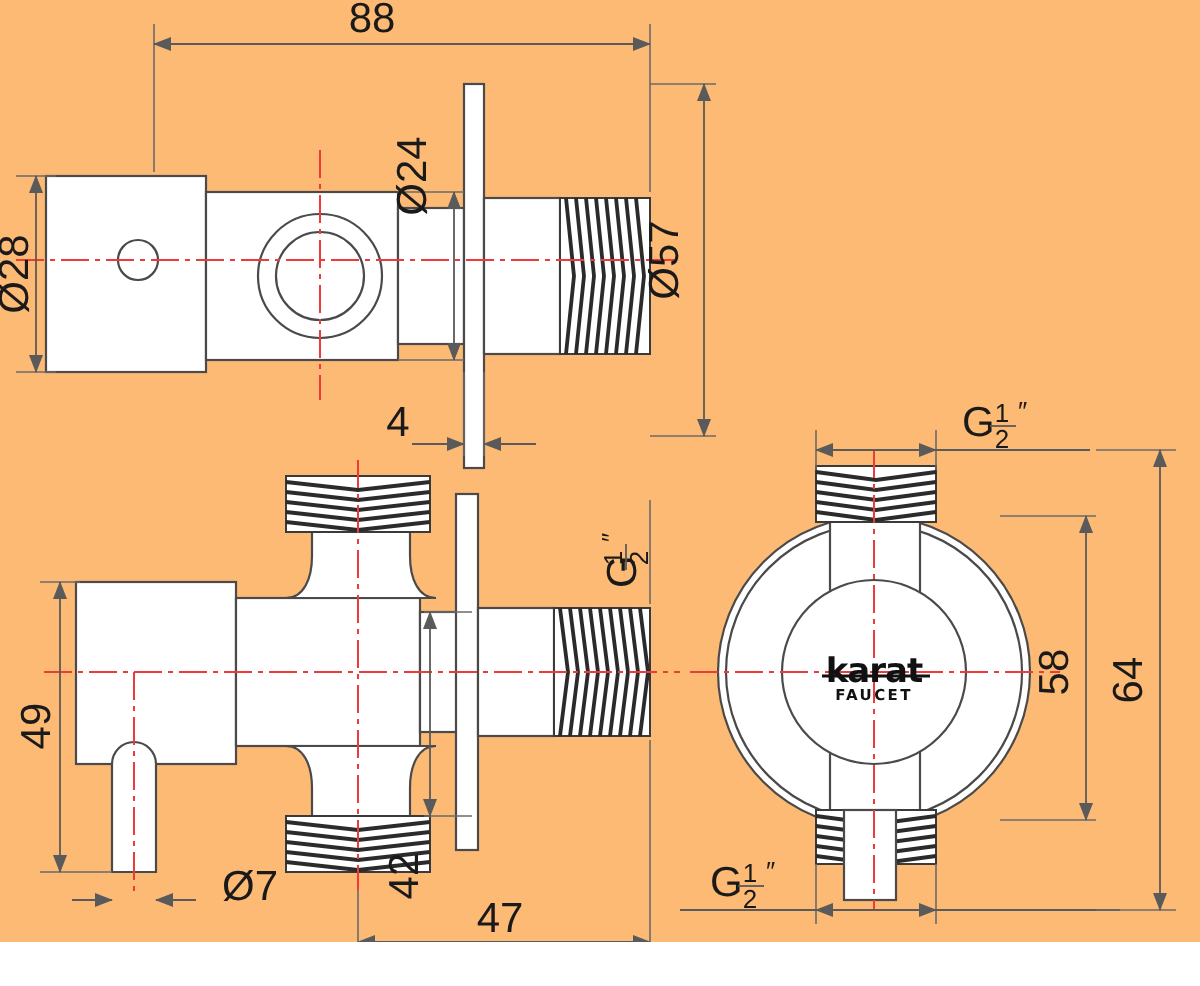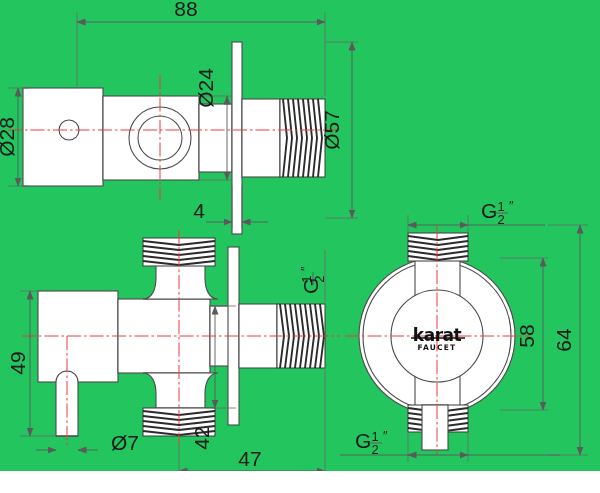--- a/index.html
+++ b/index.html
@@ -7,21 +7,21 @@
     padding: 0;
     background: #ffffff;
   }
   body {
     font-family: "Liberation Sans", sans-serif;
   }
   #drawing-root {
     position: relative;
     width: 600px;
     height: 471px;
-    background: #22c55e;
+    background: #fdba74;
     overflow: hidden;
   }
   svg.dwg {
     position: absolute;
     left: 0;
     top: 0;
     width: 600px;
     height: 493px;
   }
   .dim-text {

